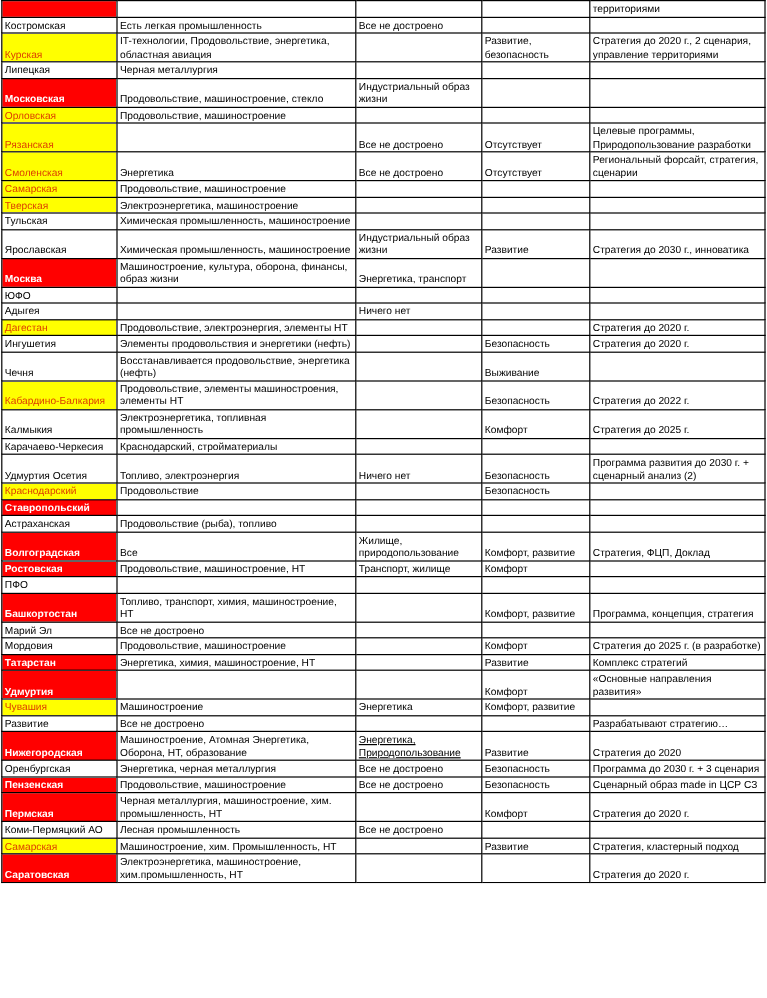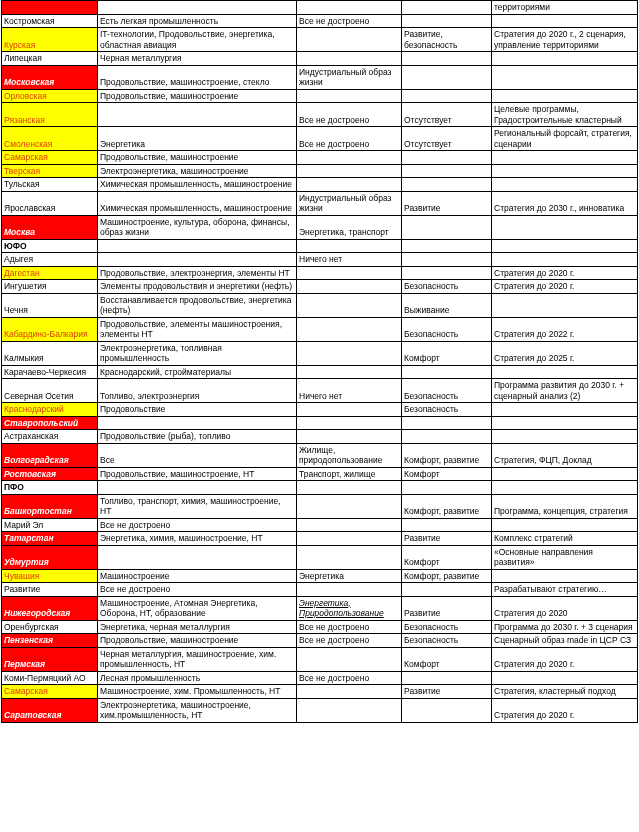--- a/index.html
+++ b/index.html
@@ -23,28 +23,27 @@
     color: #000000;
     vertical-align: bottom;
     padding: 1px 3px 1px 2px;
     word-wrap: break-word;
     overflow: hidden;
   }
   td.name-red {
     background: var(--red-fill, #ff0000);
     color: #ffffff;
     font-weight: bold;
-    font-style: italic;
   }
   td.name-yellow {
     background: var(--yellow-fill, #ffff00);
     color: var(--yellow-text, #dd4000);
   }
-  td.name-district { font-weight: bold; }
-  td.underline { text-decoration: underline; font-style: italic; }
+  td.name-district { font-weight: normal; }
+  td.underline { text-decoration: underline; }
   tr { page-break-inside: avoid; }
 </style>
 </head>
 <body>
 
 <table>
   <colgroup>
     <col class="c-region">
     <col class="c-industries">
     <col class="c-status">
@@ -92,21 +91,21 @@
     <td>Продовольствие, машиностроение</td>
     <td></td>
     <td></td>
     <td></td>
   </tr>
       <tr>
     <td class="name-yellow">Рязанская</td>
     <td></td>
     <td>Все не достроено</td>
     <td>Отсутствует</td>
-    <td>Целевые программы, Градостроительные кластерный</td>
+    <td>Целевые программы, Природопользование разработки</td>
   </tr>
       <tr>
     <td class="name-yellow">Смоленская</td>
     <td>Энергетика</td>
     <td>Все не достроено</td>
     <td>Отсутствует</td>
     <td>Региональный форсайт, стратегия, сценарии</td>
   </tr>
       <tr>
     <td class="name-yellow">Самарская</td>
@@ -193,21 +192,21 @@
     <td>Стратегия до 2025 г.</td>
   </tr>
       <tr>
     <td class="name-plain">Карачаево-Черкесия</td>
     <td>Краснодарский, стройматериалы</td>
     <td></td>
     <td></td>
     <td></td>
   </tr>
       <tr>
-    <td class="name-plain">Северная Осетия</td>
+    <td class="name-plain">Удмуртия Осетия</td>
     <td>Топливо, электроэнергия</td>
     <td>Ничего нет</td>
     <td>Безопасность</td>
     <td>Программа развития до 2030 г. + сценарный анализ (2)</td>
   </tr>
       <tr>
     <td class="name-yellow">Краснодарский</td>
     <td>Продовольствие</td>
     <td></td>
     <td>Безопасность</td>
@@ -256,20 +255,27 @@
     <td>Программа, концепция, стратегия</td>
   </tr>
       <tr>
     <td class="name-plain">Марий Эл</td>
     <td>Все не достроено</td>
     <td></td>
     <td></td>
     <td></td>
   </tr>
       <tr>
+    <td class="name-plain">Мордовия</td>
+    <td>Продовольствие, машиностроение</td>
+    <td></td>
+    <td>Комфорт</td>
+    <td>Стратегия до 2025 г. (в разработке)</td>
+  </tr>
+      <tr>
     <td class="name-red">Татарстан</td>
     <td>Энергетика, химия, машиностроение, НТ</td>
     <td></td>
     <td>Развитие</td>
     <td>Комплекс стратегий</td>
   </tr>
       <tr>
     <td class="name-red">Удмуртия</td>
     <td></td>
     <td></td>

